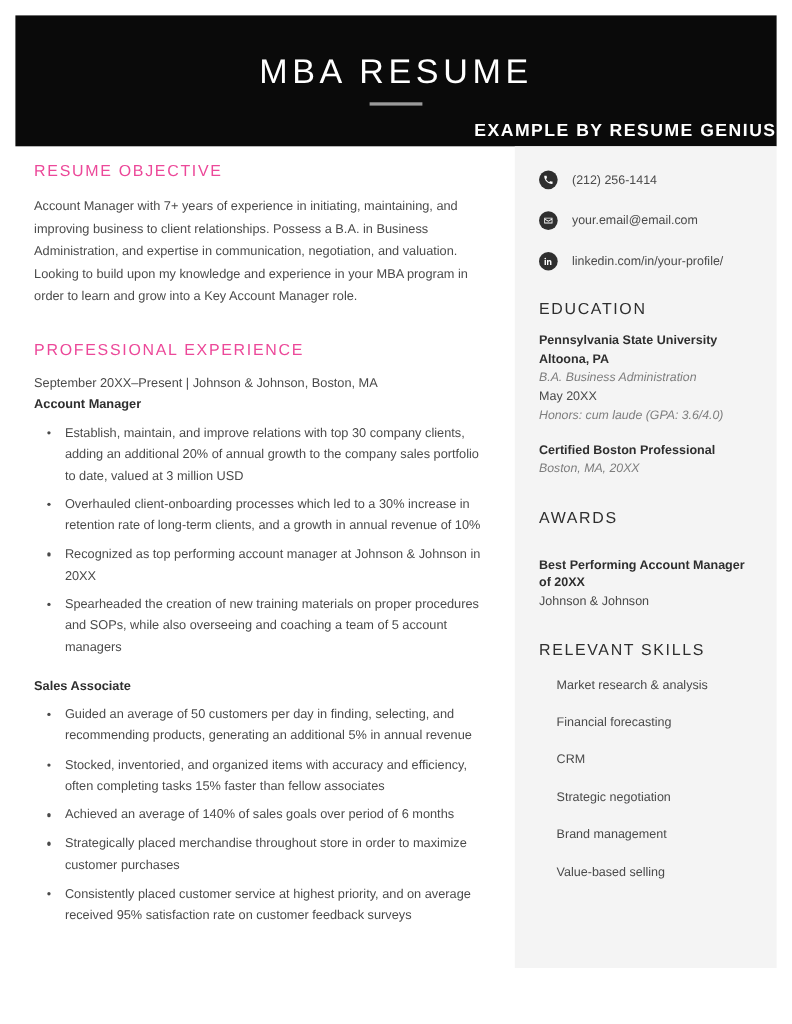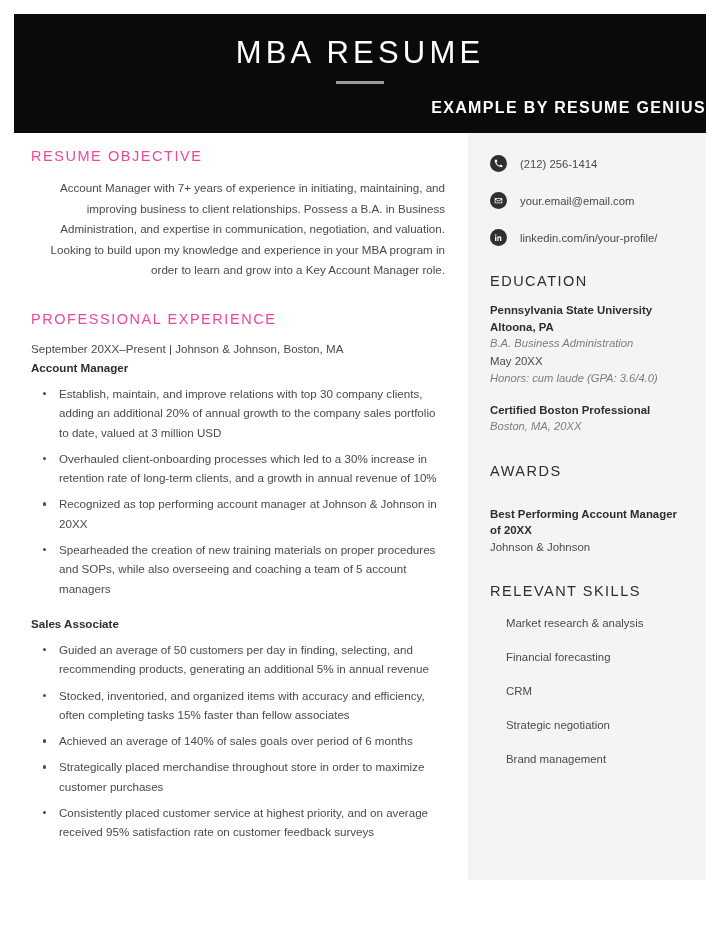--- a/index.html
+++ b/index.html
@@ -25,21 +25,21 @@
 
   
   .header-band {
     position: absolute;
     left: 14px;
     top: 14px;
     width: 692px;
     height: 119px;
     background: #0a0a0a;
     box-sizing: border-box;
-    padding-top: 22px;
+    padding-top: 34px;
     text-align: center;
   }
   .doc-title {
     color: #ffffff;
     font-size: 31px;
     letter-spacing: 4.2px;
     font-weight: 400;
     line-height: 1.1;
     margin: 0;
     padding: 0;
@@ -85,21 +85,20 @@
     margin: 0 0 14px 0;
   }
   .sec-head.tight { margin-bottom: 13px; }
 
   .objective-text {
     font-size: 11.6px;
     line-height: 20.6px;
     color: #4a4a4a;
     margin: 0 0 30px 0;
     max-width: 414px;
-    text-align: right;
   }
   .job-meta {
     font-size: 11.6px;
     color: #4a4a4a;
     line-height: 18px;
     margin: 0;
   }
   .job-title {
     font-size: 11.6px;
     font-weight: bold;
@@ -308,18 +307,19 @@
     </div>
 
     <div class="side-sec">
       <div class="side-head">RELEVANT SKILLS</div>
       <ul class="skills">
         <li>Market research &amp; analysis</li>
         <li>Financial forecasting</li>
         <li>CRM</li>
         <li>Strategic negotiation</li>
         <li>Brand management</li>
+        <li>Value-based selling</li>
       </ul>
     </div>
 
   </div>
 
 </div>
 
 </body></html>

